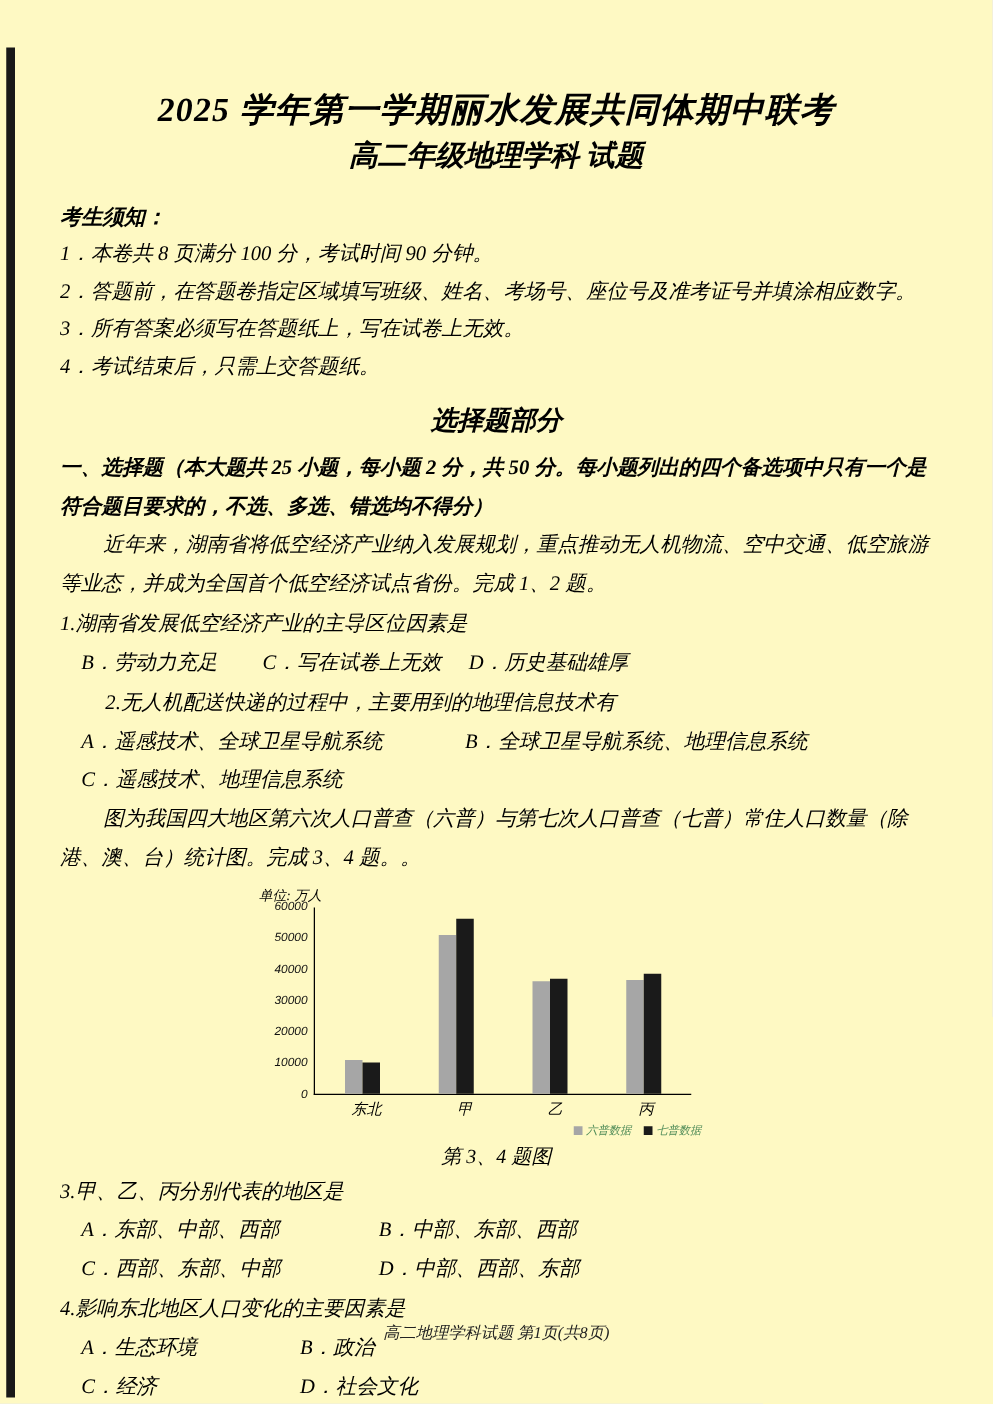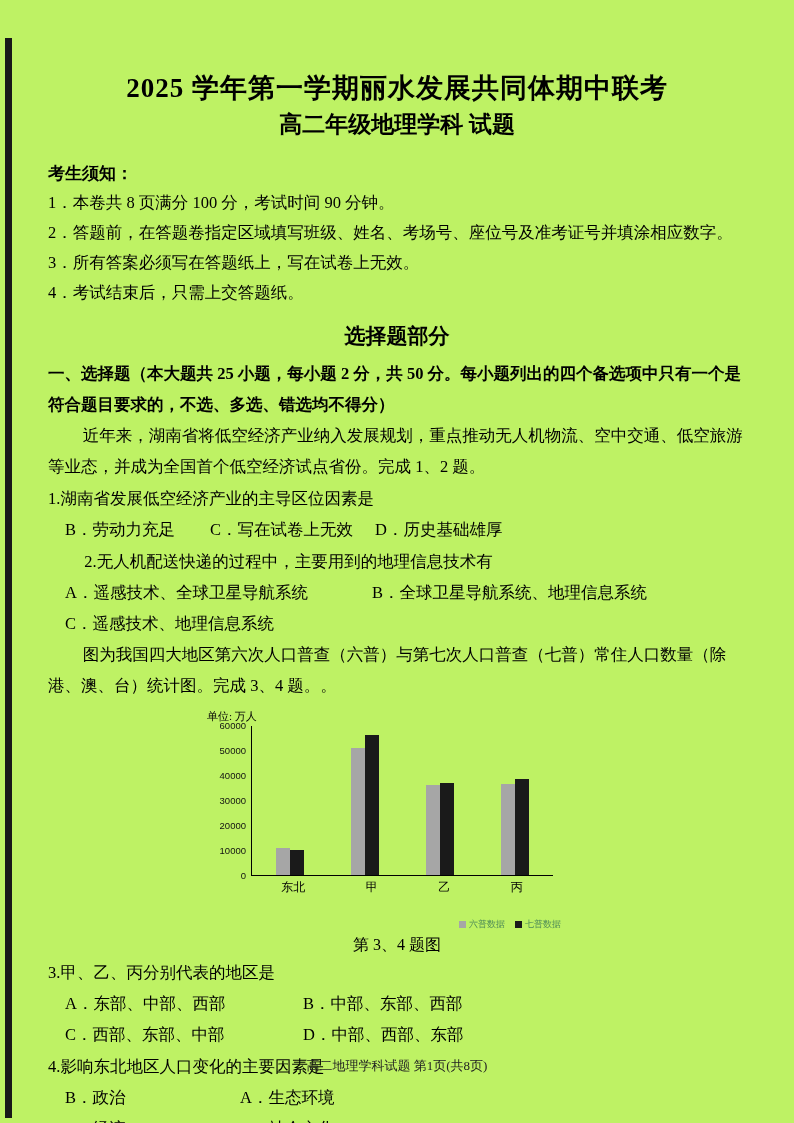--- a/index.html
+++ b/index.html
@@ -2,23 +2,24 @@
 <html><head>
 <meta charset="utf-8">
 <style>
   * { margin:0; padding:0; box-sizing:border-box; }
   html,body { background:#e9e9e9; }
   body { font-family:"Liberation Serif","DejaVu Serif",serif; color:#000; }
   .page {
     position:relative;
     width:794px; height:1123px;
     margin:0 auto;
-    background:#bef264;
+    background:#fef9c3;
     padding:56px 48px 20px 48px;
     overflow:hidden;
+    font-style:italic;
   }
   .scan-strip {
     position:absolute; left:5px; top:38px; width:7px; height:1080px;
     background:#181818;
   }
   .title {
     text-align:center; font-size:27px; font-weight:bold; letter-spacing:1px;
     margin-top:14px;
   }
   .subtitle {
@@ -46,21 +47,21 @@
   .ytick { position:absolute; right:5px; font-size:9.5px; color:#111; }
   .plot {
     position:relative; width:302px; height:150px;
     border-left:1px solid #000; border-bottom:1px solid #000;
     display:flex; justify-content:space-around; align-items:flex-end;
   }
   .bar-group { display:flex; align-items:flex-end; }
   .bar { width:14px; }
   .x-labels { display:flex; justify-content:space-around; width:302px; margin-left:46px; margin-top:3px; }
   .xlabel { font-size:12px; font-family:"Liberation Serif",serif; }
-  .legend { display:flex; justify-content:flex-end; gap:10px; margin-top:22px; margin-right:28px; }
+  .legend { display:flex; justify-content:flex-end; gap:10px; margin-top:2px; margin-right:28px; }
   .legend-item { display:flex; align-items:center; gap:3px; font-size:9px; color:#4e8b57; }
   .legend-swatch { display:inline-block; width:7px; height:7px; }
   .chart-caption { text-align:center; font-size:16px; margin-top:4px; font-family:"Liberation Serif",serif; }
 
   .footer {
     position:absolute; bottom:48px; left:0; width:100%;
     text-align:center; font-size:13px; color:#222;
   }
 </style>
 </head>
@@ -152,20 +153,20 @@
   <div class="stem">3.甲、乙、丙分别代表的地区是</div>
   <div class="options q3">
     <span class="opt">A．东部、中部、西部</span>
     <span class="opt">B．中部、东部、西部</span>
     <span class="opt">C．西部、东部、中部</span>
     <span class="opt">D．中部、西部、东部</span>
   </div>
 
   <div class="stem">4.影响东北地区人口变化的主要因素是</div>
   <div class="options q4">
+    <span class="opt">A．生态环境</span>
     <span class="opt">B．政治</span>
-    <span class="opt">A．生态环境</span>
     <span class="opt">C．经济</span>
     <span class="opt">D．社会文化</span>
   </div>
 
   <div class="footer">高二地理学科试题 第1页(共8页)</div>
 </div>
 
 </body></html>

